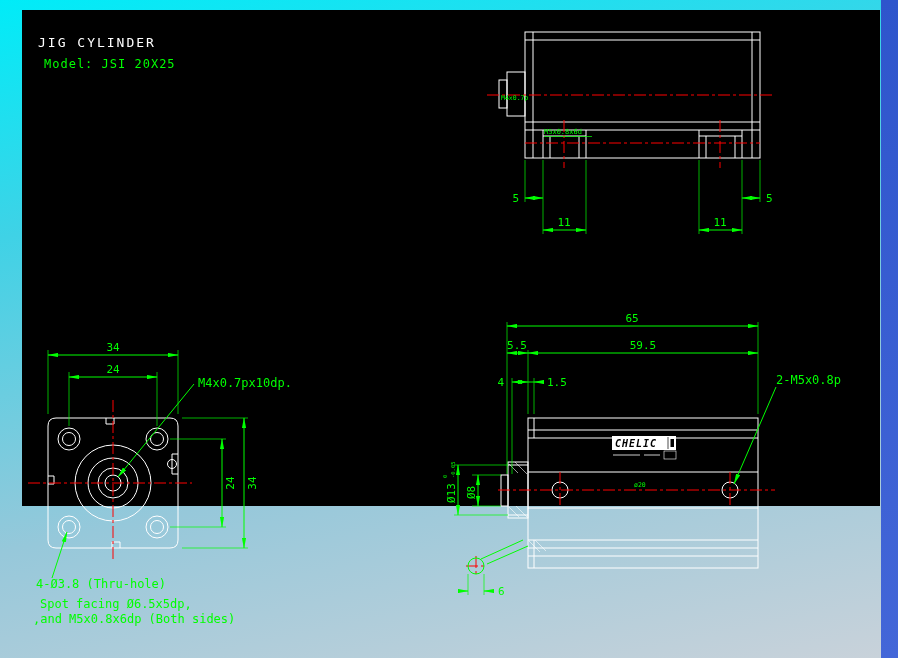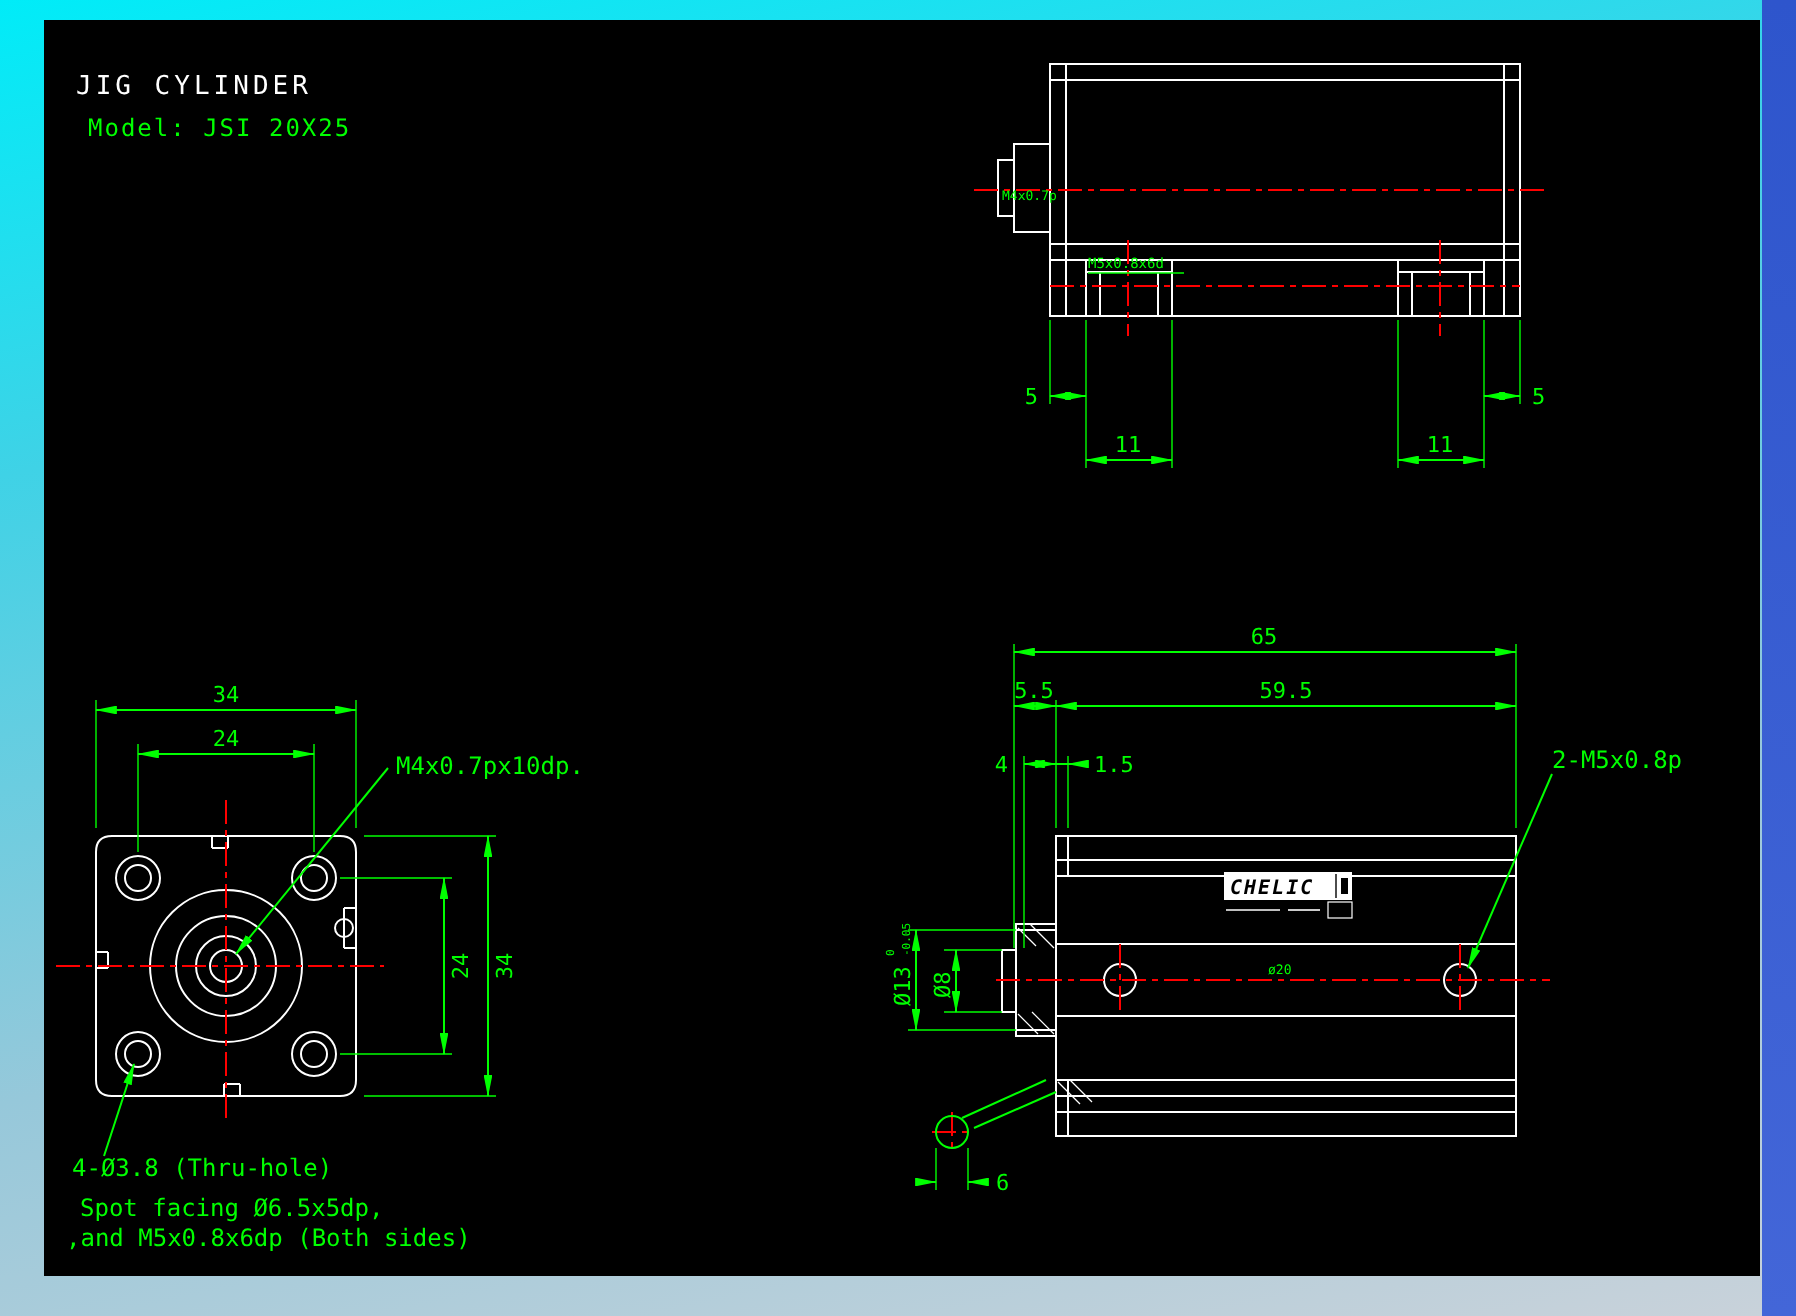--- a/index.html
+++ b/index.html
@@ -1,20 +1,20 @@
 <!DOCTYPE html>
 <html><head>
 <meta charset="utf-8">
 <style>
   html,body{margin:0;padding:0;background:#888;}
   .frame{position:relative;width:898px;height:658px;overflow:hidden;
          background:linear-gradient(168deg,#00ecf8 0%,#3fd2e6 28%,#96c8da 65%,#c9d2da 100%);}
   .right-strip{position:absolute;top:0;right:0;width:17px;height:100%;
          background:linear-gradient(180deg,#2e55cc,#4366d8);}
-  .canvas{position:absolute;left:22px;top:10px;width:858px;height:628px;background:#000;}
+  .canvas{position:absolute;left:22px;top:10px;width:858px;height:496px;background:#000;}
   svg{display:block;}
   svg text{font-family:"DejaVu Sans Mono","Liberation Mono",monospace;}
   .w{stroke:#ffffff;stroke-width:1;fill:none;}
   .wthin{stroke:#ffffff;stroke-width:.6;fill:none;}
   .r{stroke:#ff0000;stroke-width:1;fill:none;stroke-dasharray:12 3 3 3;}
   .g{stroke:#00ff00;stroke-width:1;fill:none;}
   .gx{stroke:#00ff00;stroke-width:.7;fill:none;}
   .dim{fill:#00ff00;font-size:11px;}
   .note{fill:#00ff00;font-size:12px;}
   .dims{fill:#00ff00;font-size:7px;}

